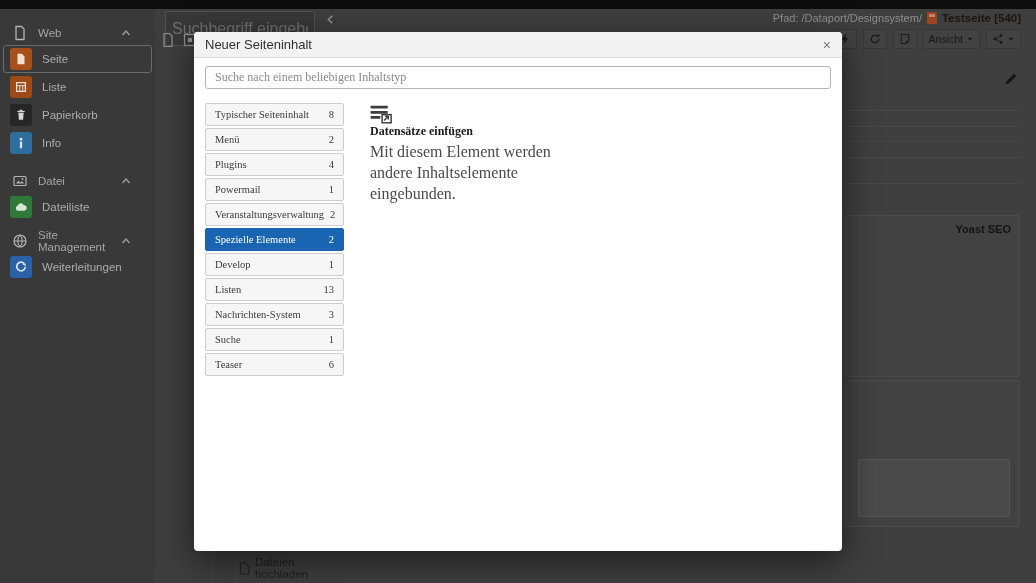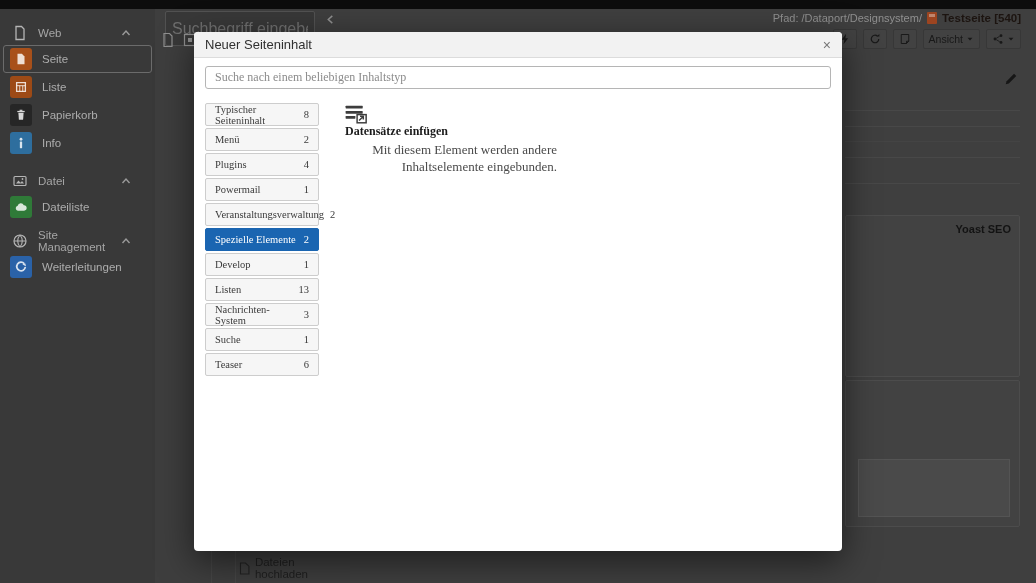--- a/index.html
+++ b/index.html
@@ -61,31 +61,31 @@
     box-shadow:0 10px 35px rgba(0,0,0,.55); z-index:10; }
   .modal-header { height:26px; background:#f2f2f2; border-bottom:1px solid #dcdcdc; border-radius:4px 4px 0 0;
     display:flex; align-items:center; padding:0 11px; }
   .modal-title { flex:1; font-size:13px; color:#303030; }
   .modal-close { background:none; border:none; color:#777; font-size:14px; line-height:1; cursor:pointer; font-family:inherit; }
   .modal-body { padding:8px 11px 0 11px;font-family:Liberation Serif, serif; }
   .modal-search { width:100%; height:23px; border:1px solid #b5b5b5; border-radius:3px; padding:0 9px; font-size:12px;
     color:#333; outline:none; font-family:inherit; }
   .modal-search::placeholder { color:#8b8b8b; }
   .modal-cols { display:flex; margin-top:14px; }
-  .cat-list { width:114px; flex:0 0 auto; }
+  .cat-list { width:139px; flex:0 0 auto; }
   .cat { height:23px; margin-bottom:2px; border:1px solid #cdcdcd; border-radius:2px; background:#f6f6f6;
     display:flex; align-items:center; justify-content:space-between; padding:0 9px; font-size:10.5px; color:#3a3a3a; cursor:pointer; }
   .cat .cnt { margin-left:6px; }
   .cat.selected { background:#1a65b1; border-color:#1a65b1; color:#fff; }
   .el-list { margin-left:26px; display:flex; gap:30px; align-items:flex-start; }
   .el-card { display:flex; cursor:pointer; }
   .el-card .icon { width:22px; height:20px; color:#3d3d3d; margin-right:8px; flex:0 0 auto; margin-top:1px; }
   .el-card.c0 { width:212px;flex-direction:column; } .el-card.c1 { width:238px; }
   .el-title { font-size:12px; font-weight:bold; color:#1b1b1b; margin-bottom:3px; }
-  .el-desc { font-size:13px; color:#4a4a4a; line-height:1.3;text-align:right; }
+  .el-desc { font-size:16px; color:#4a4a4a; line-height:1.3; }
 
   .icon svg { width:100%; height:100%; display:block; }
 </style>
 </head>
 <body>
 
 <div class="stage">
 
   <div class="topbar"></div>
 

